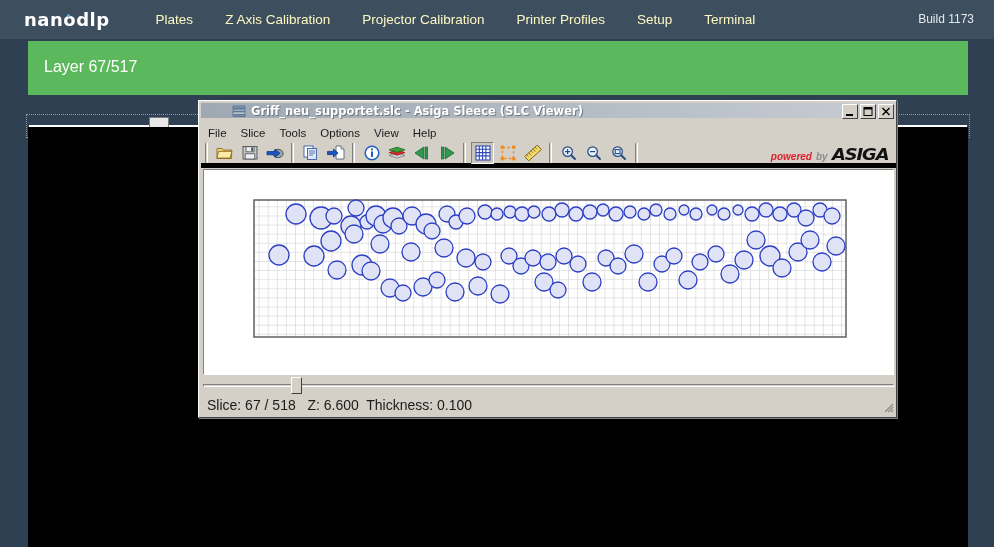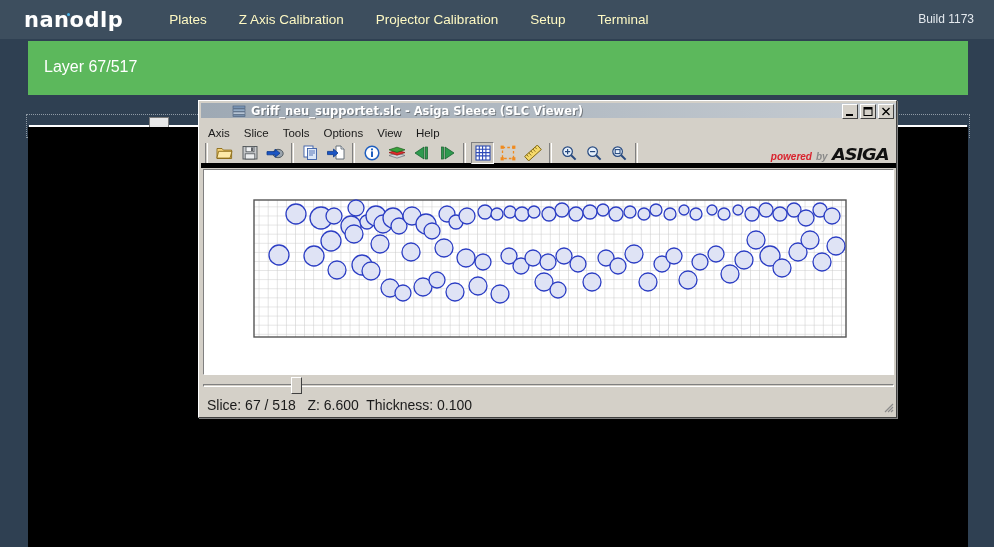--- a/index.html
+++ b/index.html
@@ -12,21 +12,21 @@
   #root { position: relative; width: 994px; height: 547px; background: #2f4052; }
 
   
   .navbar {
     position: absolute; left: 0; top: 0; width: 994px; height: 39px;
     background: #3d4e5e;
     display: flex; align-items: center;
   }
   .logo {
     margin-left: 24px; margin-right: 30px;
-    color: #ffffff; font-size: 21px; font-weight: bold;
+    color: #ffffff; font-size: 18px; font-weight: bold;
     letter-spacing: 0.5px; position: relative;
     font-family: "DejaVu Sans", sans-serif;
   }
   .logo .dot {
     position: absolute; width: 3px; height: 3px; background: #4ab3e8;
     border-radius: 50%; left: 43px; top: 5px;
   }
   .navlink {
     color: #fef9c3; font-size: 13.5px; padding: 0 16px;
     text-decoration: none; white-space: nowrap; line-height: 39px;
@@ -185,20 +185,21 @@
 <div id="root">
 
   <div class="navbar">
     <div class="logo">
       <span>nanodlp</span>
       <span class="dot"></span>
     </div>
     <a class="navlink" href="#">Plates</a>
     <a class="navlink" href="#">Z Axis Calibration</a>
     <a class="navlink" href="#">Projector Calibration</a>
+    <a class="navlink" href="#">Printer Profiles</a>
     <a class="navlink" href="#">Setup</a>
     <a class="navlink" href="#">Terminal</a>
     <div class="build">Build 1173</div>
   </div>
 
   <div class="layerbar">
     <div class="layerbar-text">Layer 67/517</div>
   </div>
 
   <div class="sliderwrap">
@@ -321,21 +322,21 @@
         </div>
         <div class="winbtn">
           <svg class="gl" width="14" height="13" viewBox="0 0 14 13">
             <path d="M3.5 3 L10.5 10 M10.5 3 L3.5 10" stroke="#000" stroke-width="1.4"></path>
           </svg>
         </div>
       </div>
     </div>
 
     <div class="menubar">
-      <div class="menuitem">Axis</div>
+      <div class="menuitem">File</div>
       <div class="menuitem">Slice</div>
       <div class="menuitem">Tools</div>
       <div class="menuitem">Options</div>
       <div class="menuitem">View</div>
       <div class="menuitem">Help</div>
     </div>
 
     <div class="toolbar">
       <div class="tb-sep"></div>
 

